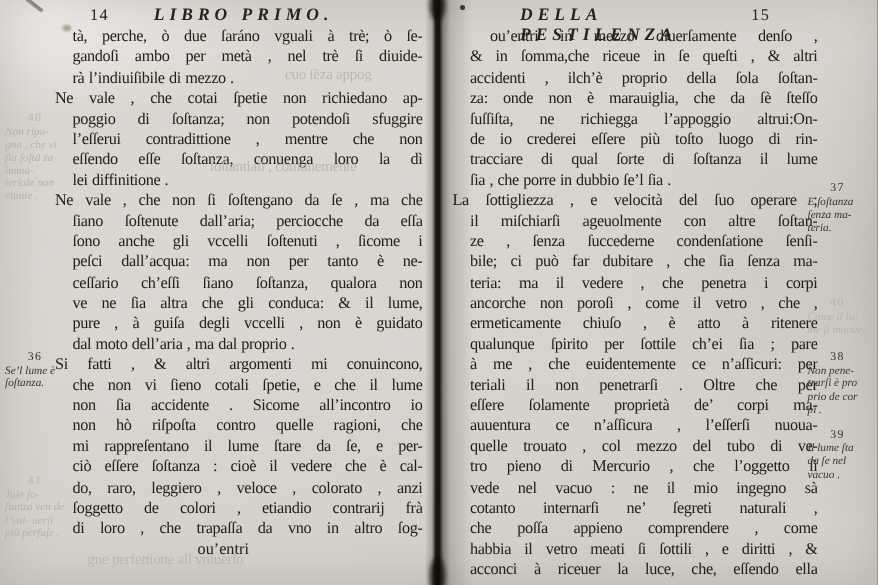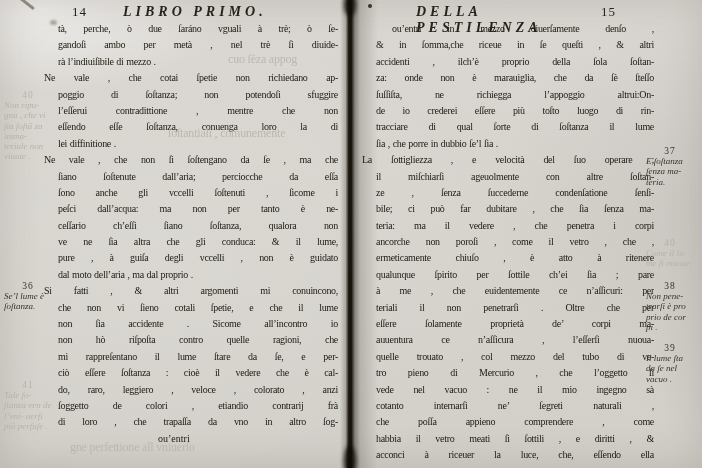--- a/index.html
+++ b/index.html
@@ -43,21 +43,21 @@
   .hdr-left .pagenum{margin-left:14px;}
   .hdr-left .runtitle{margin-left:36px;}
   .hdr-right{left:12px;width:300px;}
   .hdr-right .runtitle{margin-left:52px;}
   .hdr-right .pagenum{margin-left:auto;margin-right:48px;}
 
   .textblock{position:absolute;top:21px;color:#232017;}
   .tb-left{left:44px;width:294px;}
   .tb-right{left:10px;width:292px;}
   .line{
-    font-size:10px;line-height:16.4px;height:16.4px;overflow:hidden;
+    font-size:13px;line-height:16.4px;height:16.4px;overflow:hidden;
     letter-spacing:-0.3px;word-spacing:.5px;
     margin-left:14px;
     text-align:justify;text-align-last:justify;
   }
   .line.out{margin-left:0;}
   .line.first{margin-left:30px;}
   .line.last{text-align-last:left;}
   .line.cw{text-align-last:left;margin-left:114px;letter-spacing:0;}
 
   .mnote{position:absolute;width:48px;font-style:italic;font-size:9px;

